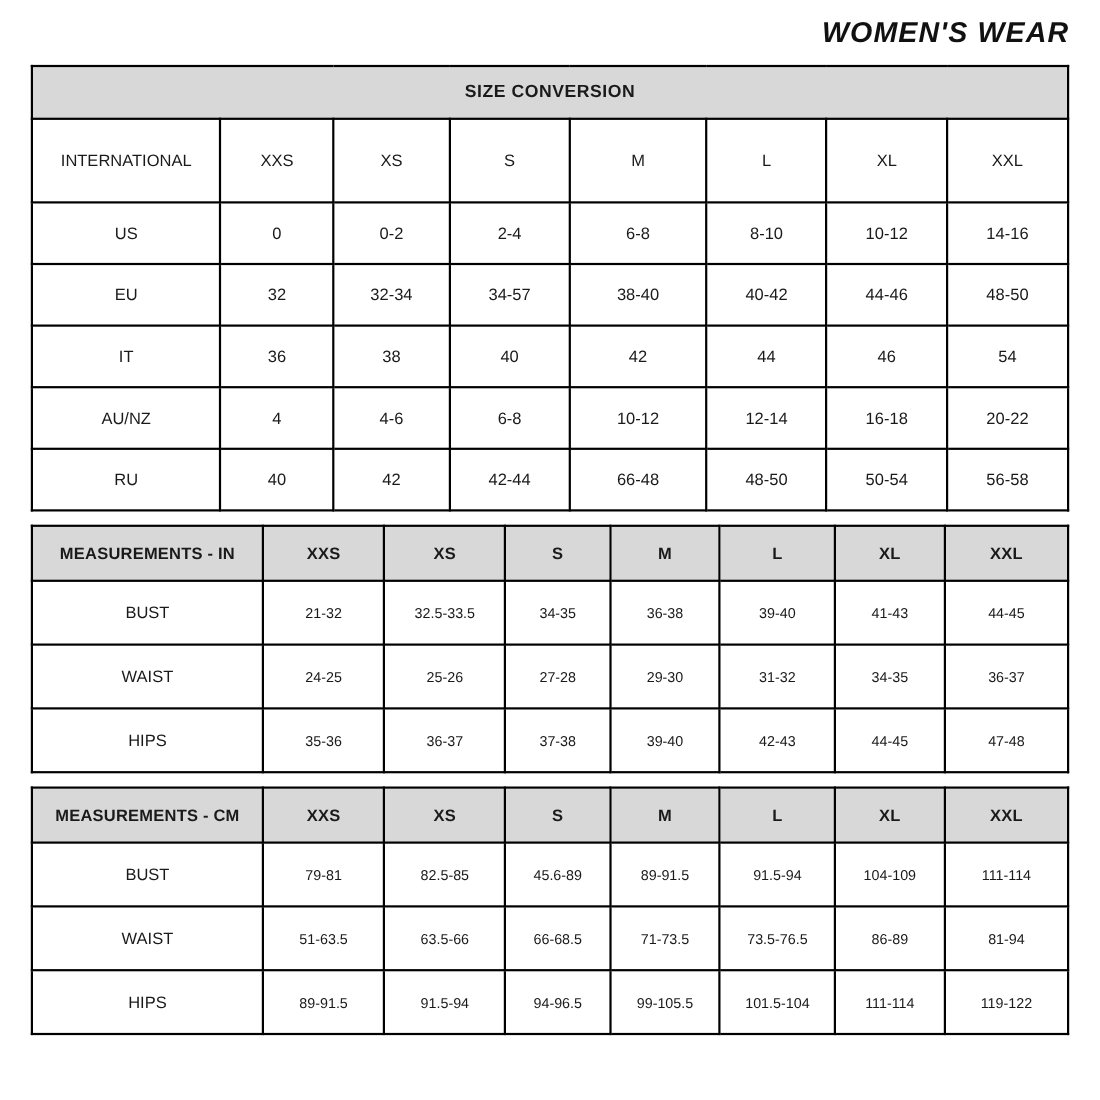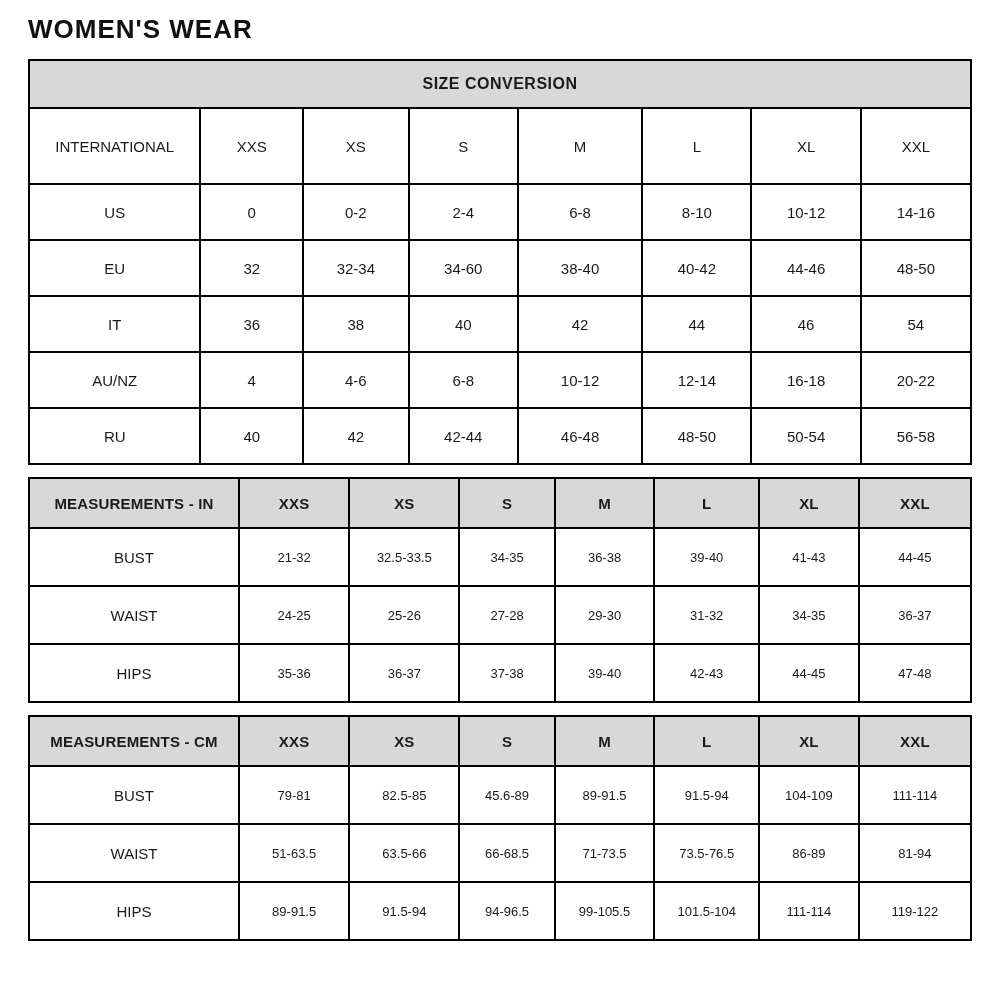--- a/index.html
+++ b/index.html
@@ -8,25 +8,26 @@
     padding: 0;
     width: 1000px;
     height: 1000px;
     background: #ffffff;
     font-family: "Liberation Sans", "DejaVu Sans", sans-serif;
     color: #1a1a1a;
   }
   .page { padding: 14px 28px 0 28px; }
   .page-title {
     margin: 0 0 14px 0;
-    text-align: left;
+    text-align: right;
     font-size: 26px;
     font-weight: 700;
     letter-spacing: 1px;
     color: #111111;
+    font-style: italic;
   }
   table.tbl {
     width: 100%;
     border-collapse: collapse;
     table-layout: fixed;
     border: 1px solid #0f172a;
     margin-bottom: 12px;
   }
   .tbl th, .tbl td {
     border: 2px solid #000000;
@@ -98,21 +99,21 @@
           <td>2-4</td>
           <td>6-8</td>
           <td>8-10</td>
           <td>10-12</td>
           <td>14-16</td>
         </tr>
         <tr>
           <td>EU</td>
           <td>32</td>
           <td>32-34</td>
-          <td>34-60</td>
+          <td>34-57</td>
           <td>38-40</td>
           <td>40-42</td>
           <td>44-46</td>
           <td>48-50</td>
         </tr>
         <tr>
           <td>IT</td>
           <td>36</td>
           <td>38</td>
           <td>40</td>
@@ -129,21 +130,21 @@
           <td>10-12</td>
           <td>12-14</td>
           <td>16-18</td>
           <td>20-22</td>
         </tr>
         <tr>
           <td>RU</td>
           <td>40</td>
           <td>42</td>
           <td>42-44</td>
-          <td>46-48</td>
+          <td>66-48</td>
           <td>48-50</td>
           <td>50-54</td>
           <td>56-58</td>
         </tr>
       </tbody>
   </table>
 
   <table class="tbl t2">
     <colgroup>
       <col style="width:22.3%">

